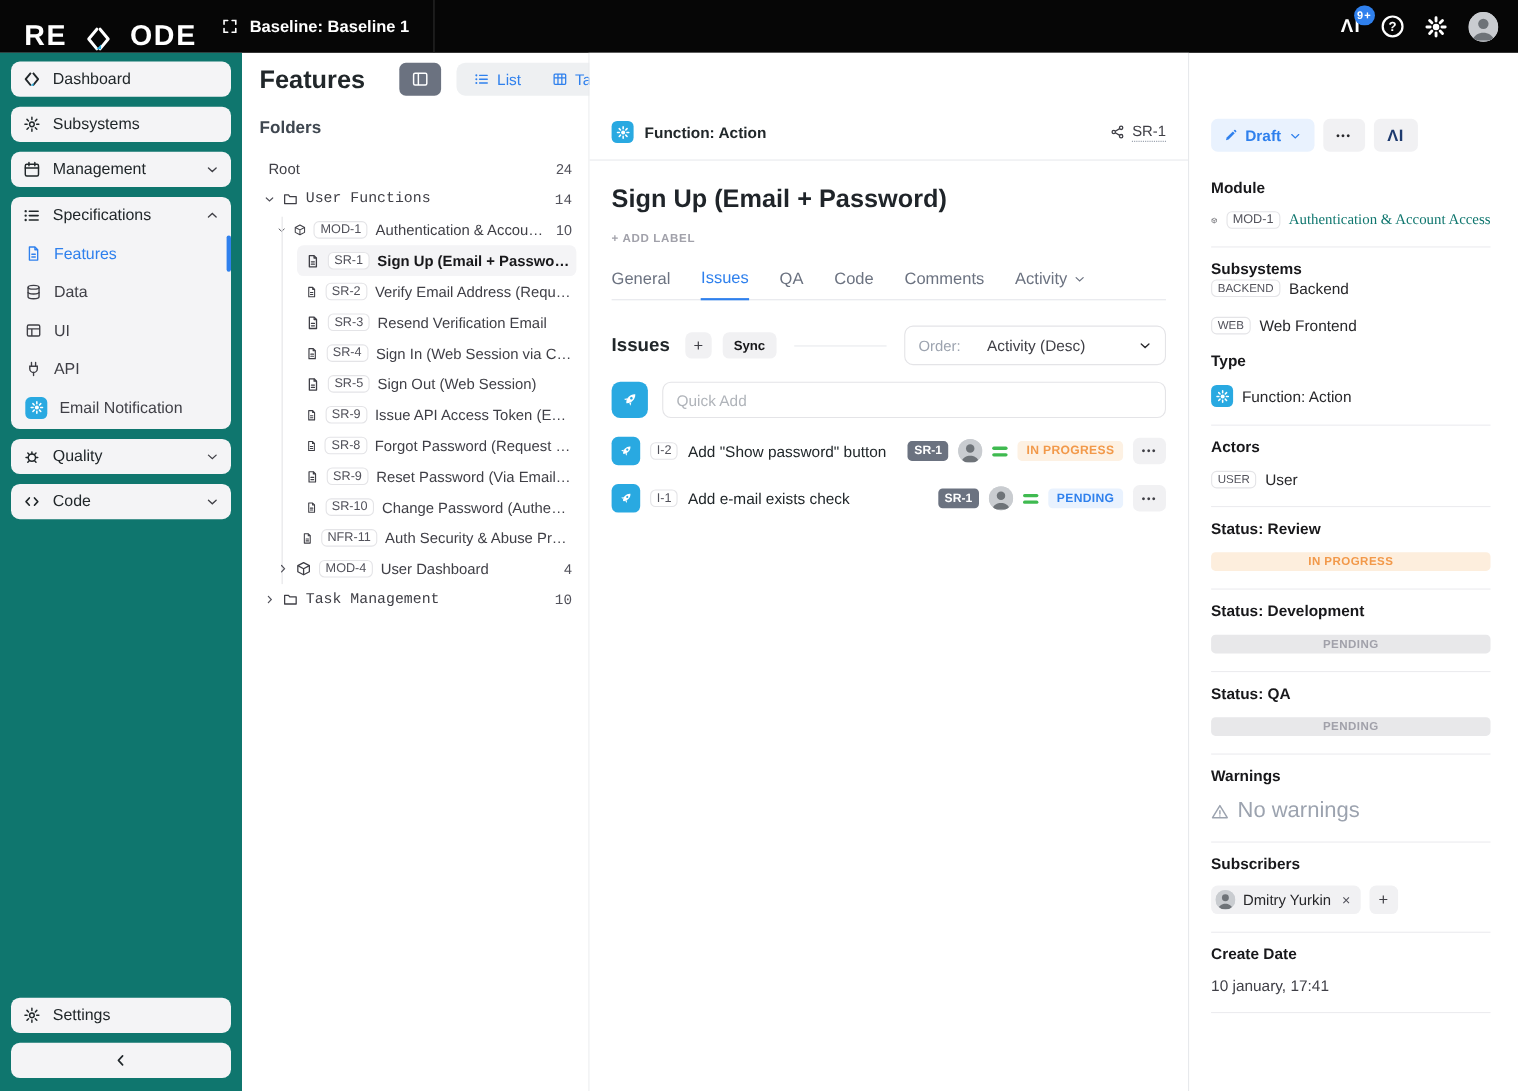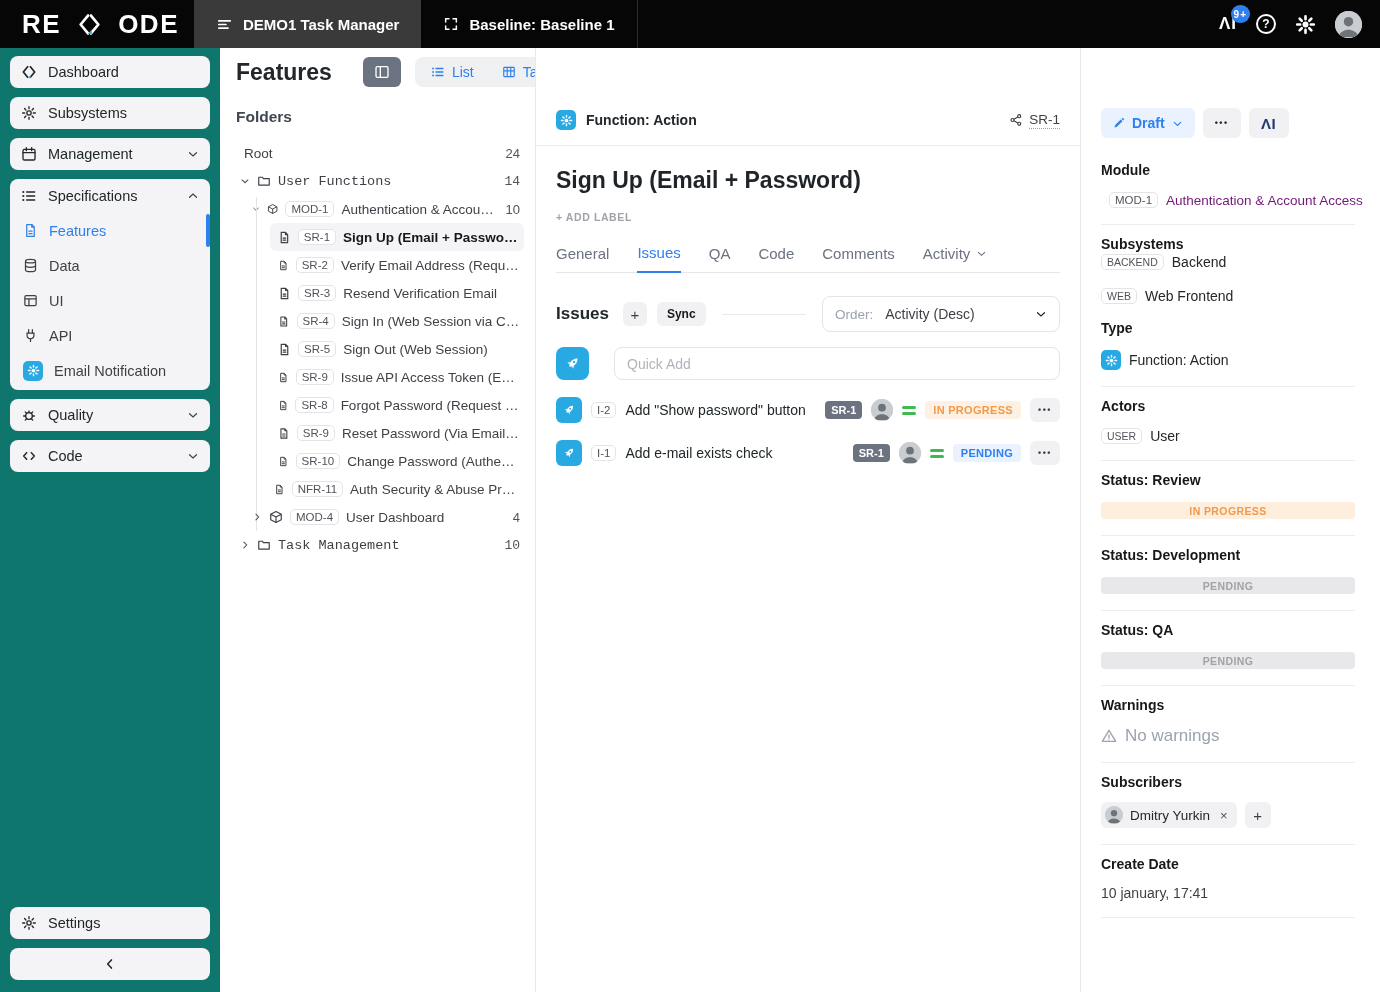--- a/index.html
+++ b/index.html
@@ -2,21 +2,21 @@
 <html><head>
 <meta charset="utf-8">
 <style>
   * { box-sizing: border-box; margin: 0; padding: 0; }
   html,body { width:1380px; height:992px; overflow:hidden; background:#fff;
     font-family:"Liberation Sans", sans-serif; color:#27272a; }
   svg { display:block; }
 
   
   .topbar { height:48px; background:#060606; display:flex; align-items:stretch; color:#fff; }
-  .brand { display:flex; align-items:center; gap:15px; margin-left:22px; font-weight:700;
+  .brand { display:flex; align-items:flex-end; gap:15px; margin-left:22px; font-weight:700;
     font-size:26px; letter-spacing:1.5px; color:#fff; }
   .brand svg { margin:0 1px; }
   .tb-tab { display:flex; align-items:center; gap:10px; padding:0 22px; font-size:15px;
     font-weight:700; color:#fff; cursor:pointer; }
   .tb-tab.active { background:#3a3a3a; margin-left:15px; }
   .tb-sep { width:1px; background:#2e2e2e; }
   .tb-right { margin-left:auto; display:flex; align-items:center; gap:19px; padding-right:18px; }
   .ai-logo { position:relative; font-weight:700; font-size:17px; letter-spacing:1px; }
   .ai-badge { position:absolute; top:-9px; right:-13px; background:#2f80ed; color:#fff;
     border-radius:9px; min-width:18px; height:18px; font-size:10px; font-weight:700;
@@ -99,25 +99,25 @@
     align-items:center; gap:6px; }
   .tab.active { color:#2f80ed; border-bottom:2px solid #2f80ed; margin-bottom:-1px; }
   .issues-head { margin:23px 20px 0; display:flex; align-items:center; }
   .issues-title { font-size:17px; font-weight:600; color:#21272a; }
   .mini-btn { width:24px; height:24px; background:#f1f1f3; border-radius:6px; color:#3f3f46;
     display:flex; align-items:center; justify-content:center; font-size:15px; cursor:pointer; }
   .sync-btn { margin-left:10px; height:24px; padding:0 10px; background:#f1f1f3; border-radius:6px;
     font-size:12px; font-weight:700; color:#18181b; display:flex; align-items:center; cursor:pointer; }
   .head-line { flex:1; height:1px; background:#e8eaed; margin:0 16px; }
   .order-box { width:238px; height:36px; border:1px solid #e4e4e7; border-radius:8px;
-    display:flex; align-items:center; gap:12px; padding:0 12px; cursor:pointer; }
+    display:flex; align-items:center; gap:24px; padding:0 12px; cursor:pointer; }
   .order-label { color:#9ca3af; font-size:13.5px; }
   .order-value { color:#3f3f46; font-size:14px; }
   .order-box .chev { margin-left:auto; }
-  .quick-row { margin:15px 20px 0; display:flex; gap:25px; }
+  .quick-row { margin:15px 20px 0; display:flex; gap:13px; }
   .tag-btn { background:#29a9e1; border-radius:8px; width:33px; height:33px; display:flex;
     align-items:center; justify-content:center; cursor:pointer; }
   .tag-btn.s26 { width:26px; height:26px; border-radius:6px; }
   .qinput { flex:1; height:33px; border:1px solid #e4e4e7; border-radius:8px; padding:0 12px;
     font-size:14px; font-family:inherit; color:#27272a; outline:none; }
   .qinput::placeholder { color:#b0b4ba; }
   .issue-row { margin:13px 20px 0; display:flex; align-items:center; gap:9px; height:30px; }
   .issue-title { font-size:14px; color:#21272a; flex:1; white-space:nowrap; overflow:hidden; }
   .sr-chip { background:#6b7280; color:#fff; font-size:11px; font-weight:600; border-radius:4px;
     padding:3px 6px; }
@@ -135,28 +135,28 @@
   .rpanel { position:absolute; left:1081px; top:48px; right:0; bottom:0; padding:0 25px 0 20px; }
   .actions-row { margin-top:60px; display:flex; gap:8px; }
   .draft-btn { height:30px; padding:0 12px; background:#e9f2fe; color:#2f80ed; border-radius:6px;
     font-size:14px; font-weight:600; display:flex; align-items:center; gap:7px; cursor:pointer; }
   .gray-btn { height:30px; background:#f1f1f3; border-radius:6px; display:flex; align-items:center;
     justify-content:center; cursor:pointer; }
   .ai-btn { width:40px; color:#1e3a6e; font-weight:700; font-size:15px; letter-spacing:.5px; }
   .sec-head { margin-top:24px; font-size:14px; font-weight:700; color:#18181b; }
   .sec-head.tight { margin-top:11px; }
   .p-row { margin-top:14px; display:flex; align-items:center; gap:8px; font-size:14px; color:#27272a; }
-  .p-link { color:#701a75; font-size:13.5px; cursor:pointer; white-space:nowrap; }
+  .p-link { color:#0f766e; font-size:13.5px; cursor:pointer; white-space:nowrap;font-family:Liberation Serif, serif; }
   .hline { margin-top:16px; height:1px; background:#ececef; }
   .pill { margin-top:14px; height:17px; border-radius:4px; display:flex; align-items:center;
     justify-content:center; font-size:10.5px; font-weight:700; letter-spacing:.4px; }
   .pill.orange { background:#fdeedd; color:#f2994a; }
   .pill.gray { background:#e8e8ea; color:#a1a1aa; }
   .muted-row { margin-top:13px; display:flex; align-items:center; gap:8px; color:#9ca3af;
-    font-size:17px; }
+    font-size:20px; }
   .subs-row { margin-top:12px; display:flex; gap:8px; }
   .sub-chip { background:#f1f1f3; border-radius:6px; display:flex; align-items:center; gap:7px;
     padding:3px 9px 3px 4px; font-size:13.5px; color:#27272a; }
   .chip-x { color:#52525b; font-size:13px; margin-left:3px; cursor:pointer; }
   .plus-sub { width:26px; height:26px; background:#f1f1f3; border-radius:6px; color:#3f3f46;
     display:flex; align-items:center; justify-content:center; font-size:15px; cursor:pointer; }
   .date-val { margin-top:13px; font-size:14px; color:#3f3f46; }
 </style>
 </head>
 <body>
@@ -164,26 +164,20 @@
 <div class="topbar">
   <div class="brand">
     <span>RE</span>
     <svg width="25" height="25" viewBox="0 0 24 24" fill="none" stroke="#fff" stroke-width="2.6" stroke-linecap="round" stroke-linejoin="round">
       <path d="M10.6 3.4 3.5 12l7.1 8.6"></path>
         <path d="M13.4 3.4 20.5 12l-7.1 8.6"></path>
       <polygon points="10.2,21 14.3,16.8 14.3,21" fill="#2fb6e9" stroke="none"></polygon>
     </svg>
     <span>ODE</span>
   </div>
-  <div class="tb-tab active">
-    <svg width="17" height="17" viewBox="0 0 24 24" fill="none" stroke="#fff" stroke-width="2.4" stroke-linecap="round">
-        <path d="M4 7h16M4 12h10M4 17h13"></path>
-      </svg>
-    <span>DEMO1 Task Manager</span>
-  </div>
   <div class="tb-tab">
     <svg width="16" height="16" viewBox="0 0 24 24" fill="none" stroke="#fff" stroke-width="2.2" stroke-linecap="round">
         <path d="M4 9V4h5M15 4h5v5M20 15v5h-5M9 20H4v-5"></path>
       </svg>
     <span>Baseline: Baseline 1</span>
   </div>
   <div class="tb-sep"></div>
   <div class="tb-right">
     <div class="ai-logo">
       <span>ΛI</span>

